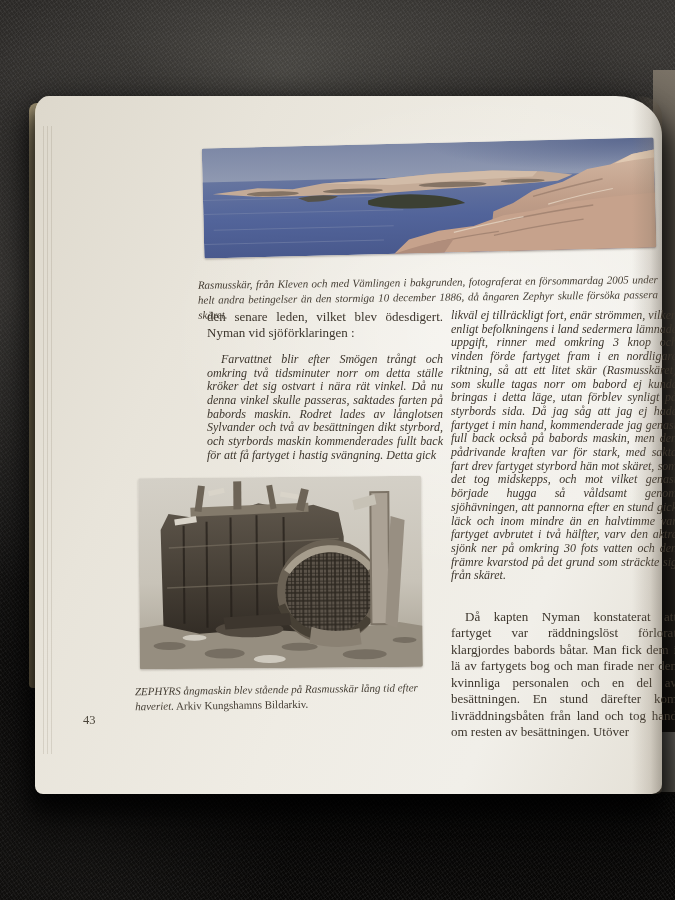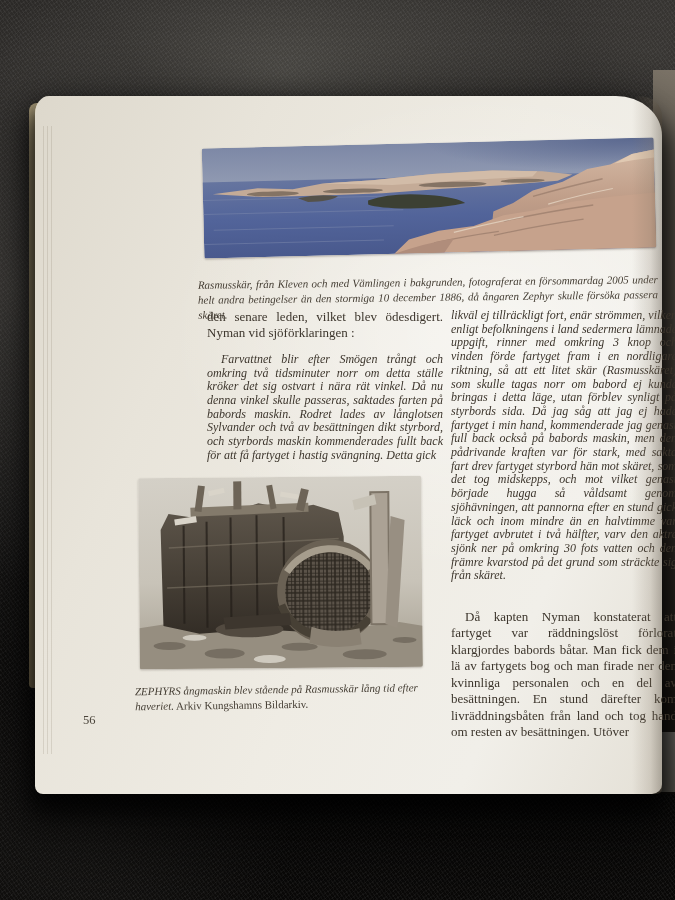--- a/index.html
+++ b/index.html
@@ -266,16 +266,16 @@
         <ellipse cx="110" cy="152" rx="34" ry="8" fill="#524a40"></ellipse>
         <path d="M84 140 L150 136 L152 148 L86 152 Z" fill="#3d362e"></path>
       </svg>
     </div>
 
     <p class="caption-bw">
       <span class="ital">ZEPHYRS ångmaskin blev stående på Rasmusskär lång tid efter haveriet.</span>
       <span class="rom">Arkiv Kungshamns Bildarkiv.</span>
     </p>
 
-    <div class="page-number">56</div>
+    <div class="page-number">43</div>
 
   </div>
 </div>
 
 </body></html>

